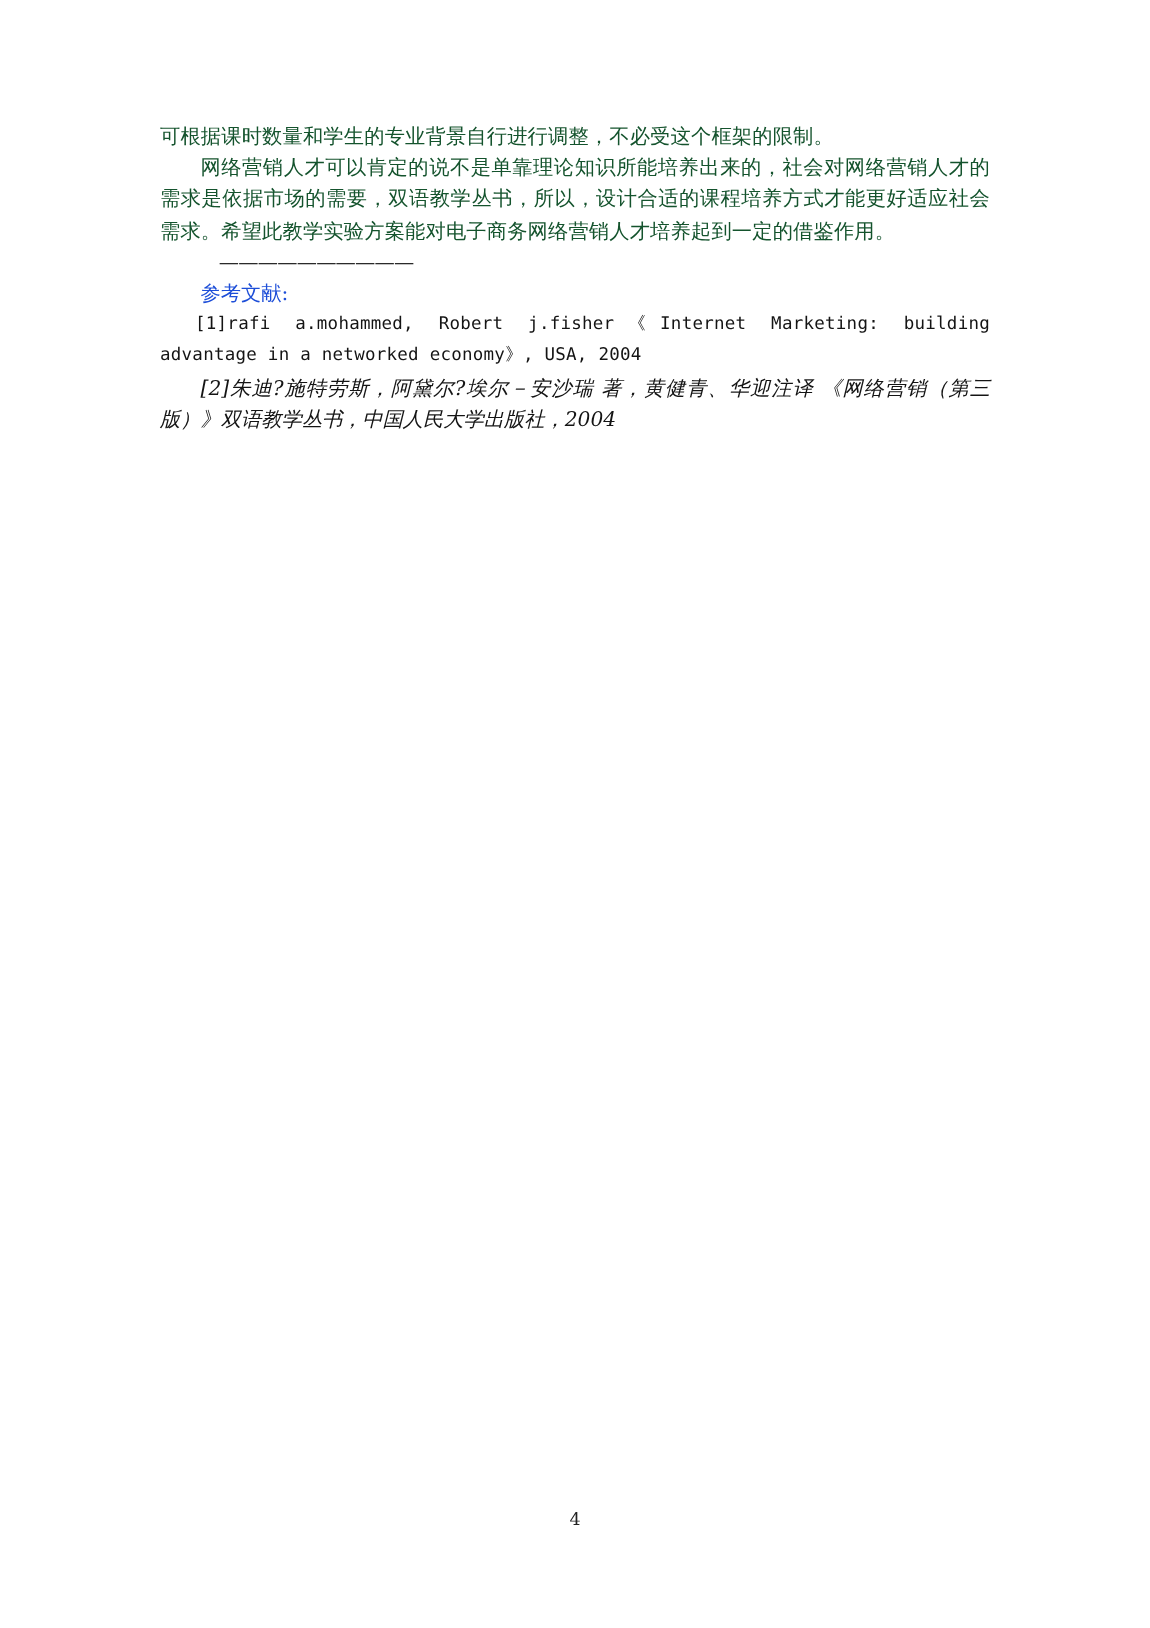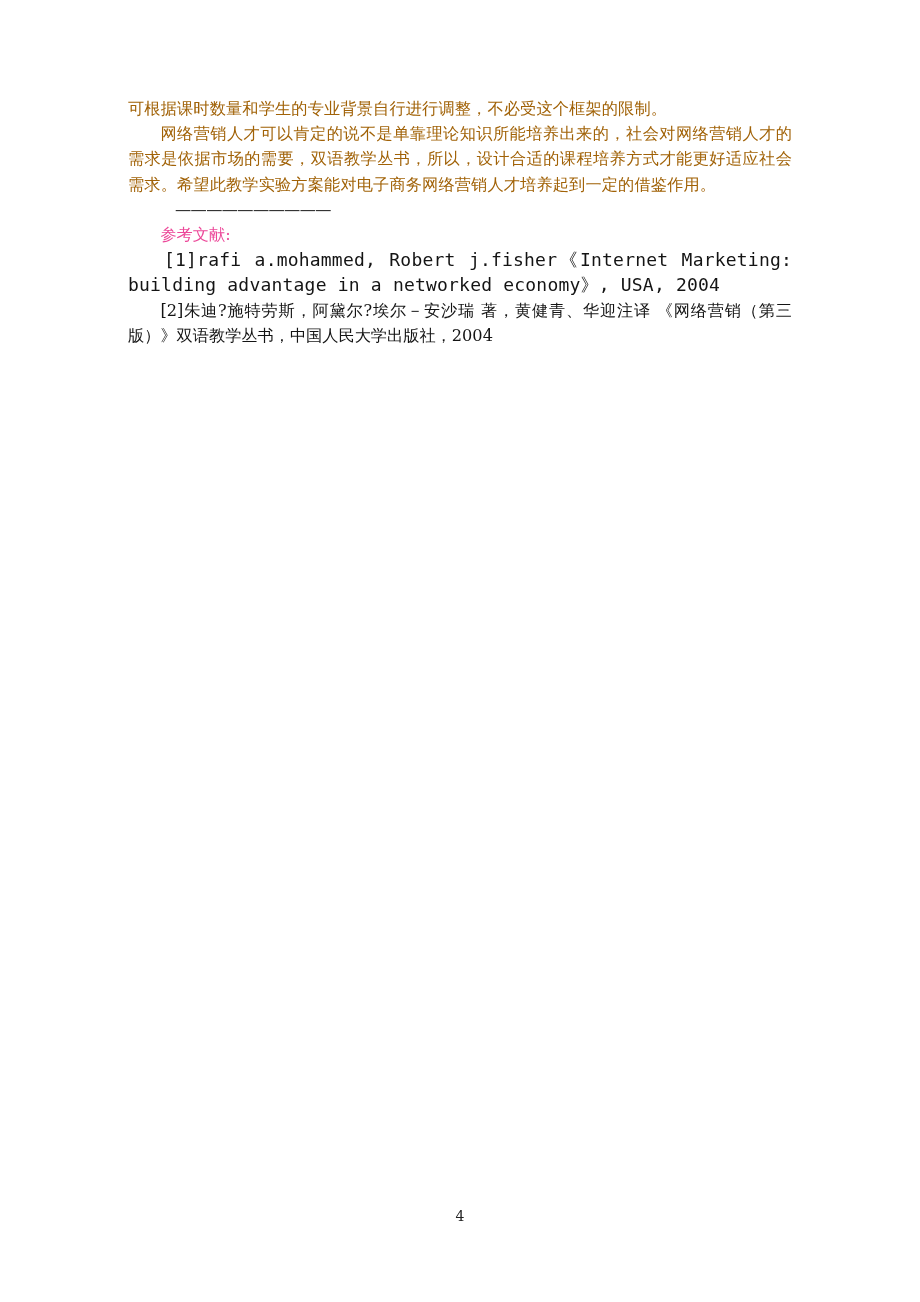--- a/index.html
+++ b/index.html
@@ -29,21 +29,21 @@
 
   
   .para {
     font-family: "DejaVu Serif", "Liberation Serif", serif;
     font-size: 16.2px;
     line-height: 25.2px;
     text-align: justify;
     text-justify: inter-ideograph;
     letter-spacing: 0.15px;
     margin: 0;
-    color: #a16207;
+    color: #14532d;
   }
   .para.indent {
     text-indent: 2em;
   }
 
   
   .divider-line {
     font-family: "DejaVu Serif", "Liberation Serif", serif;
     font-size: 16.2px;
     line-height: 25.2px;
@@ -54,40 +54,41 @@
     white-space: nowrap;
   }
 
   
   .ref-heading {
     font-family: "DejaVu Serif", "Liberation Serif", serif;
     font-size: 16.2px;
     line-height: 25.2px;
     margin: 0;
     text-indent: 2em;
-    color: #ec4899;
+    color: #1d4ed8;
   }
 
   
   .ref-entry {
     font-size: 16.2px;
     line-height: 25.2px;
     margin: 0;
     text-indent: 2em;
     text-align: justify;
     text-justify: inter-ideograph;
     color: #141414;
   }
   .ref-entry.latin {
     font-family: "DejaVu Sans Mono", "Liberation Mono", monospace;
-    font-size: 18px;
+    font-size: 14px;
     letter-spacing: 0.2px;
   }
   .ref-entry.mixed {
     font-family: "DejaVu Serif", "Liberation Serif", serif;
+    font-style: italic;
   }
 
   
   .page-number {
     position: absolute;
     left: 0;
     right: 0;
     top: 1208px;
     text-align: center;
     font-family: "DejaVu Serif", "Liberation Serif", serif;

